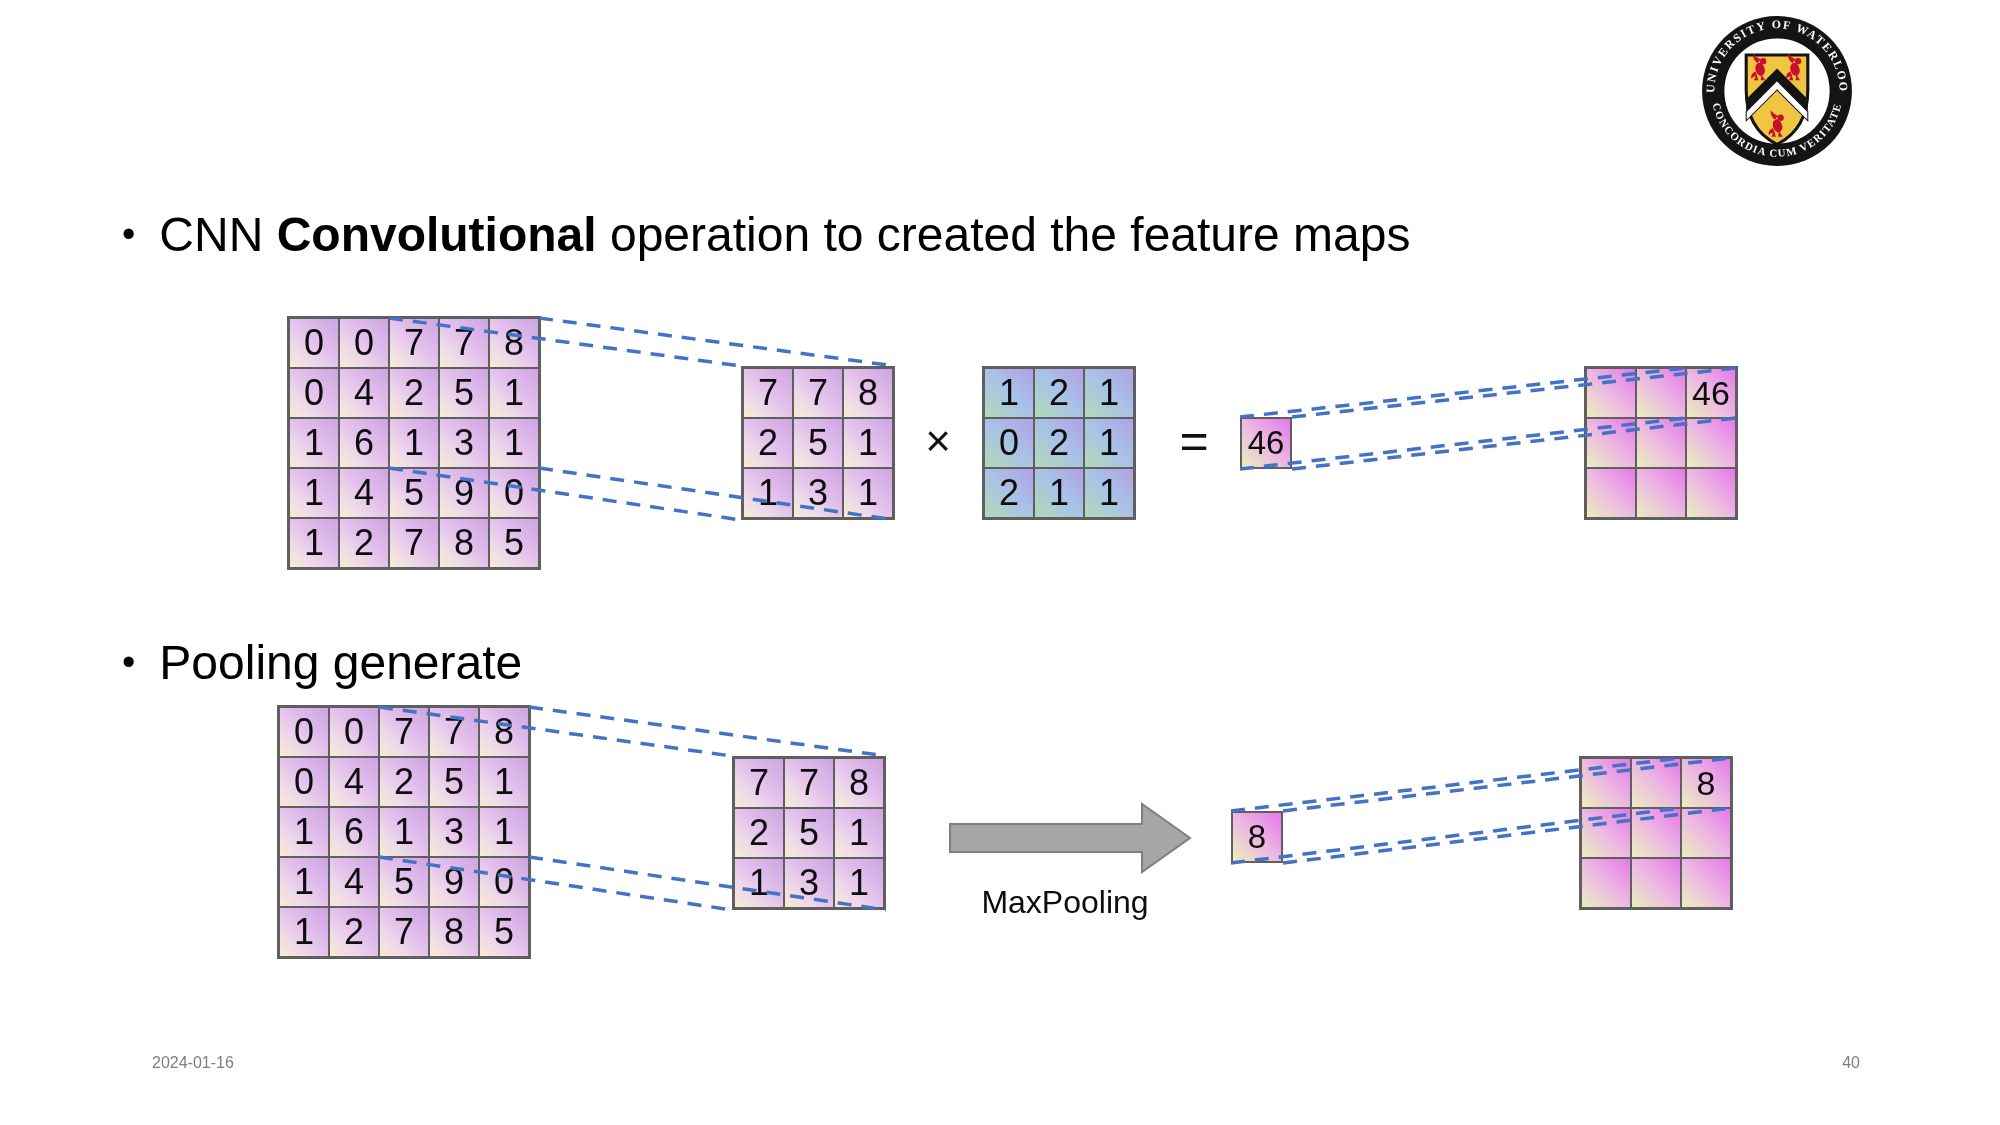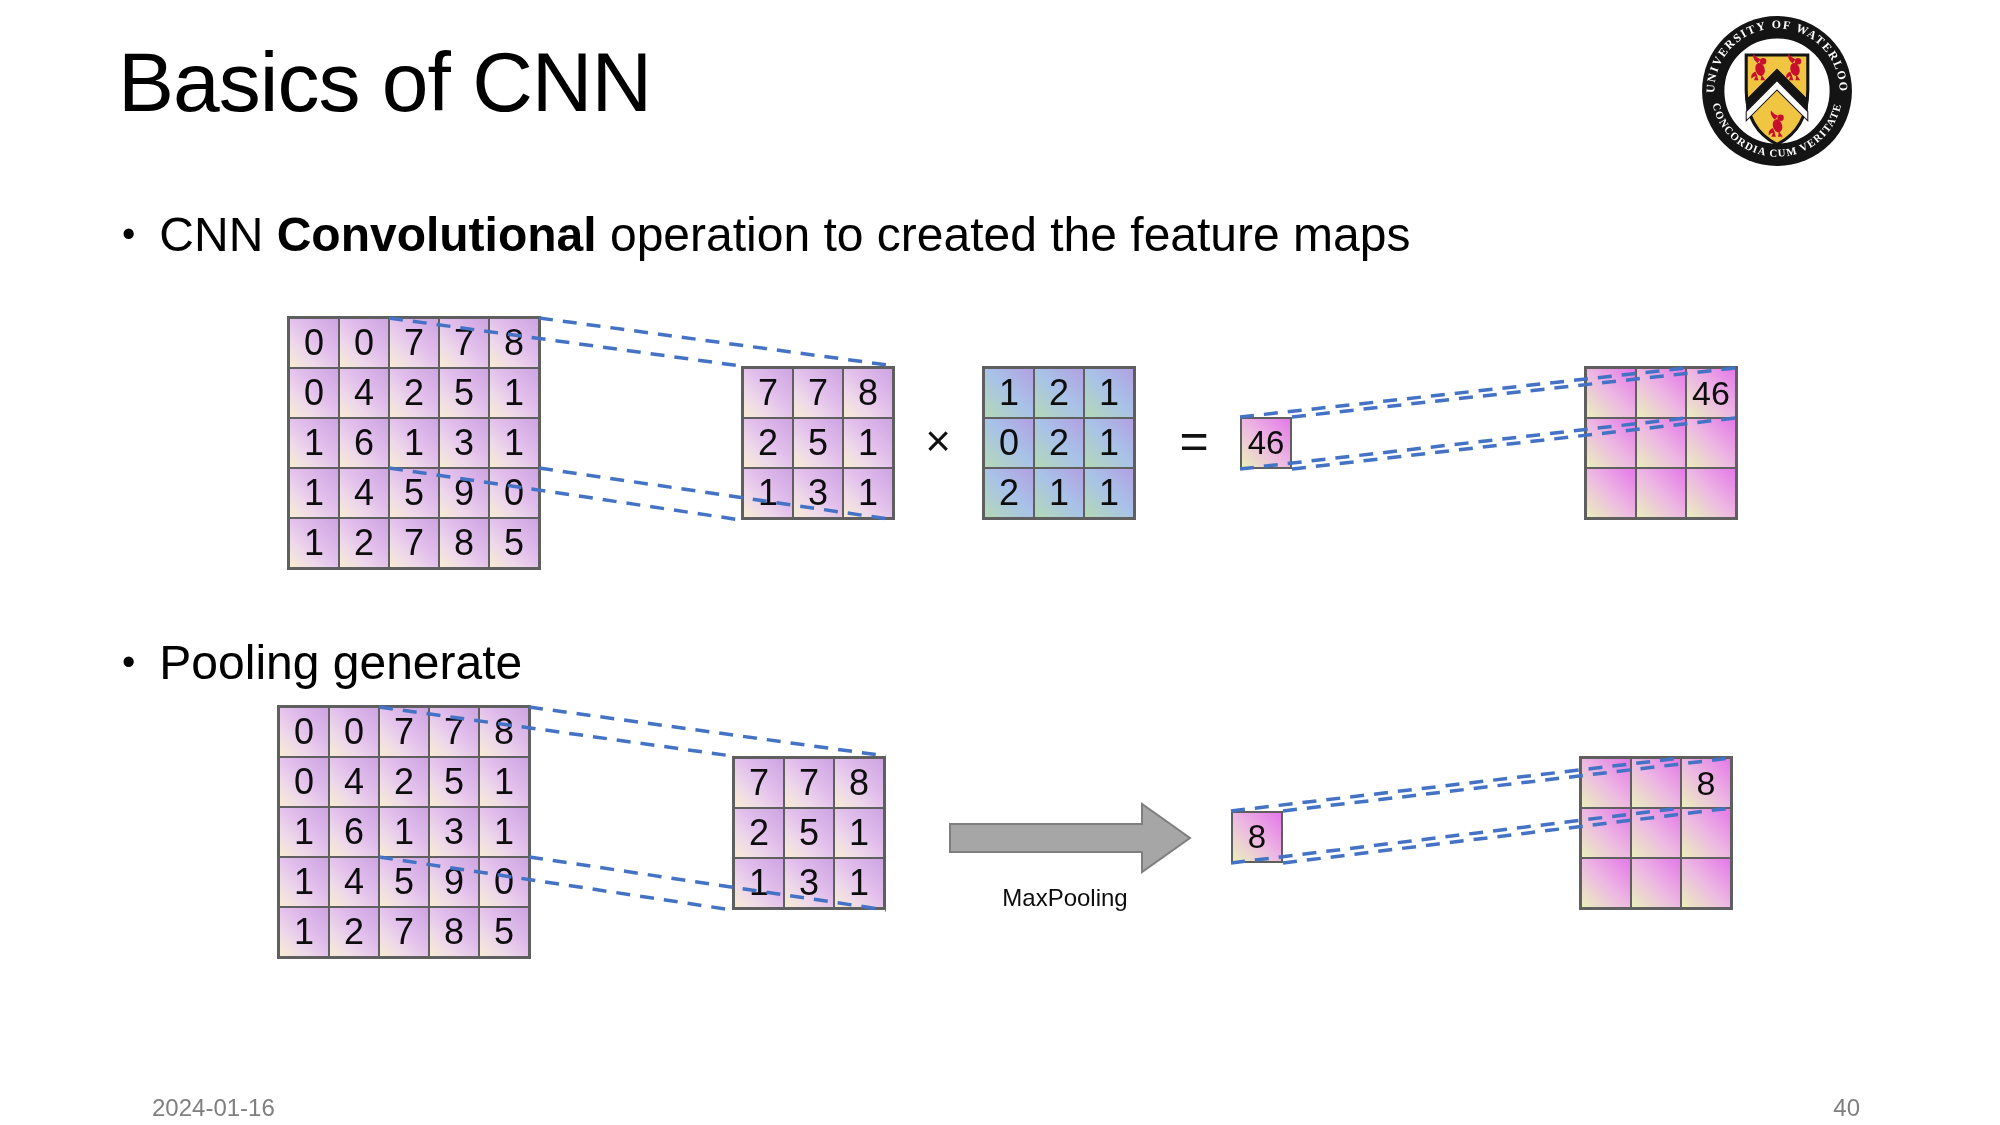--- a/index.html
+++ b/index.html
@@ -40,36 +40,35 @@
   .resultc .cell { font-size:34px; }
 
   .single-cell {
     position:absolute; width:52px; height:52px; box-sizing:border-box;
     border:2px solid #5f5f5f; display:flex; align-items:center; justify-content:center;
     font-size:33px; color:#0d0d0d;
     background: linear-gradient(to bottom left, #e478e9 0%, #edb9e2 52%, #eaefbc 100%);
   }
 
   .op { position:absolute; color:#111; text-align:center; }
-  .mp-label { position:absolute; font-size:24px; color:#0d0d0d; text-align:center; }
-
-  .footer-item { position:absolute; top:1054px; font-size:24px; color:#7f7f7f;margin-top:40px; }
+  .mp-label { position:absolute; font-size:32px; color:#0d0d0d; text-align:center; }
+
+  .footer-item { position:absolute; top:1054px; font-size:16px; color:#7f7f7f; }
   .footer-center { left:0; right:0; text-align:center; }
 
   .overlay { position:absolute; left:0; top:0; pointer-events:none; }
   .dash { stroke:#4472c4; stroke-width:3.5; stroke-dasharray:14 10; fill:none; }
 
   .logo { position:absolute; left:1700px; top:14px; }
 </style>
 </head>
 <body>
 
 <div class="slide">
 
-  <div class="abs title">Basics of CNN</div>
 
   <svg class="logo" width="154" height="154" viewBox="0 0 150 150">
     <circle cx="75" cy="75" r="73" fill="#141414"></circle>
     <circle cx="75" cy="75" r="52" fill="#ffffff"></circle>
     <circle cx="75" cy="75" r="52" fill="none" stroke="#141414" stroke-width="1.5"></circle>
     <defs>
       <path id="arcTop" d="M 14 75 A 61 61 0 0 1 136 75"></path>
       <path id="arcBot" d="M 11 75 A 64 64 0 0 0 139 75"></path>
       <g id="lion" fill="#c8102e">
         <ellipse cx="0" cy="2" rx="4.5" ry="6.5" transform="rotate(-15)"></ellipse>

